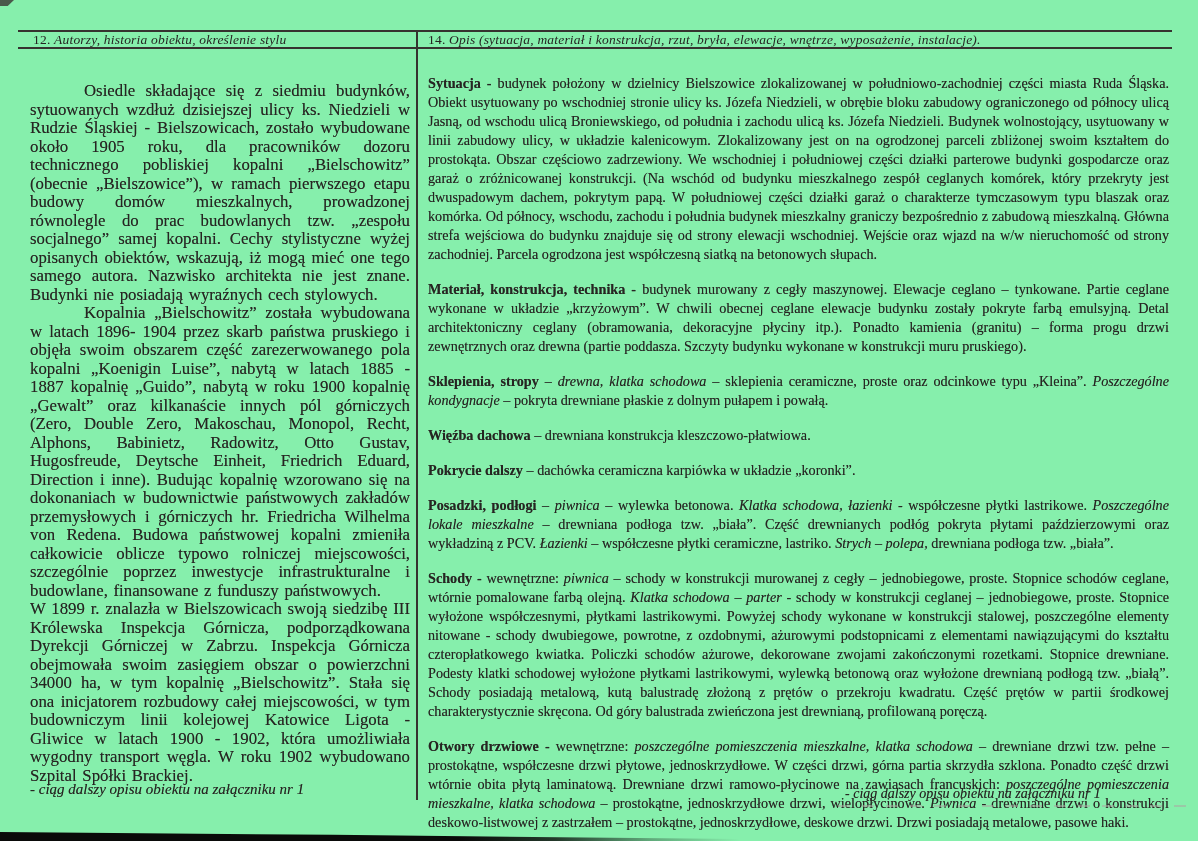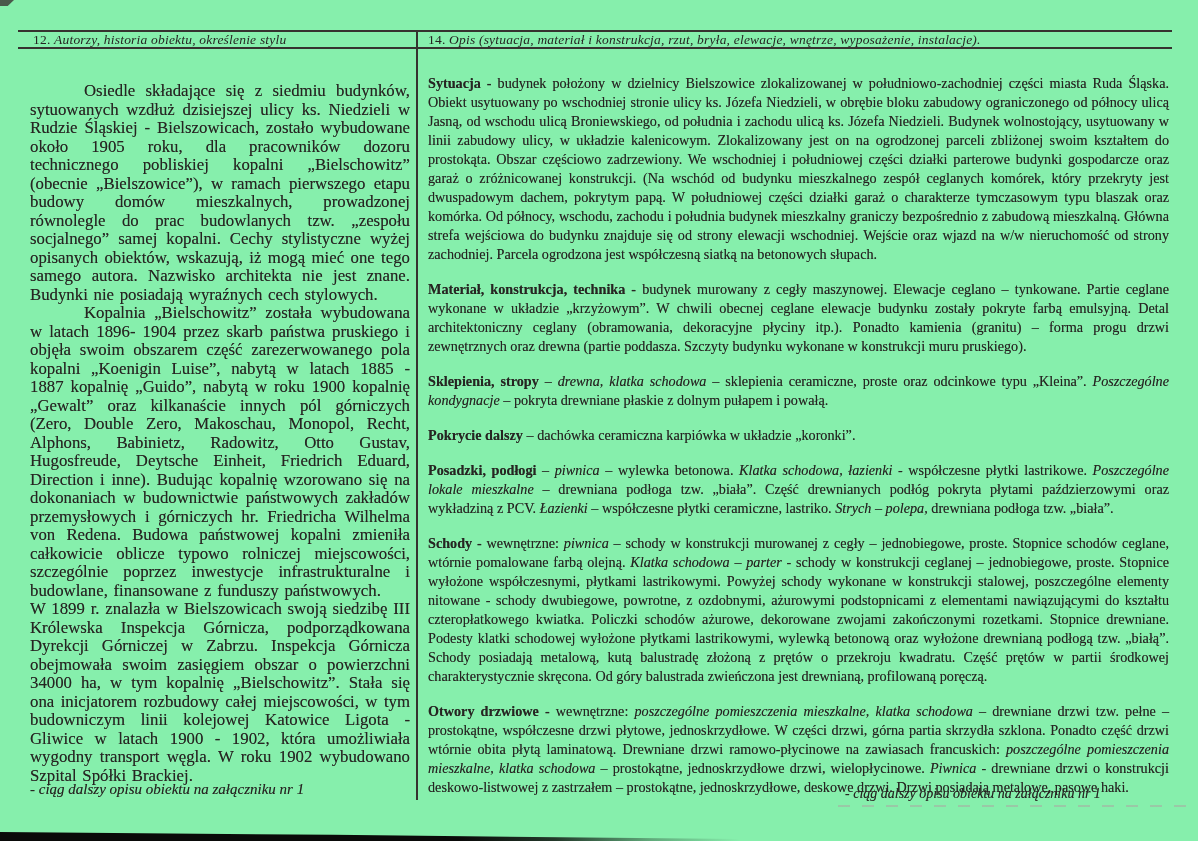--- a/index.html
+++ b/index.html
@@ -95,20 +95,21 @@
 
   <div class="col col-left">
       <p class="indent"><span>Osiedle składające się z siedmiu budynków, sytuowanych wzdłuż dzisiejszej ulicy ks. Niedzieli w Rudzie Śląskiej - Bielszowicach, zostało wybudowane około 1905 roku, dla pracowników dozoru technicznego pobliskiej kopalni „Bielschowitz” (obecnie „Bielszowice”), w ramach pierwszego etapu budowy domów mieszkalnych, prowadzonej równolegle do prac budowlanych tzw. „zespołu socjalnego” samej kopalni. Cechy stylistyczne wyżej opisanych obiektów, wskazują, iż mogą mieć one tego samego autora. Nazwisko architekta nie jest znane. Budynki nie posiadają wyraźnych cech stylowych.</span></p>
       <p class="indent"><span>Kopalnia „Bielschowitz” została wybudowana w latach 1896- 1904 przez skarb państwa pruskiego i objęła swoim obszarem część zarezerwowanego pola kopalni „Koenigin Luise”, nabytą w latach 1885 - 1887 kopalnię „Guido”, nabytą w roku 1900 kopalnię „Gewalt” oraz kilkanaście innych pól górniczych (Zero, Double Zero, Makoschau, Monopol, Recht, Alphons, Babinietz, Radowitz, Otto Gustav, Hugosfreude, Deytsche Einheit, Friedrich Eduard, Direction i inne). Budując kopalnię wzorowano się na dokonaniach w budownictwie państwowych zakładów przemysłowych i górniczych hr. Friedricha Wilhelma von Redena. Budowa państwowej kopalni zmieniła całkowicie oblicze typowo rolniczej miejscowości, szczególnie poprzez inwestycje infrastrukturalne i budowlane, finansowane z funduszy państwowych.</span></p>
       <p><span>W 1899 r. znalazła w Bielszowicach swoją siedzibę III Królewska Inspekcja Górnicza, podporządkowana Dyrekcji Górniczej w Zabrzu. Inspekcja Górnicza obejmowała swoim zasięgiem obszar o powierzchni 34000 ha, w tym kopalnię „Bielschowitz”. Stała się ona inicjatorem rozbudowy całej miejscowości, w tym budowniczym linii kolejowej Katowice Ligota - Gliwice w latach 1900 - 1902, która umożliwiała wygodny transport węgla. W roku 1902 wybudowano Szpital Spółki Brackiej.</span></p>
     </div>
   <div class="col col-right">
       <p><span class="b">Sytuacja - </span><span>budynek położony w dzielnicy Bielszowice zlokalizowanej w południowo-zachodniej części miasta Ruda Śląska. Obiekt usytuowany po wschodniej stronie ulicy ks. Józefa Niedzieli, w obrębie bloku zabudowy ograniczonego od północy ulicą Jasną, od wschodu ulicą Broniewskiego, od południa i zachodu ulicą ks. Józefa Niedzieli. Budynek wolnostojący, usytuowany w linii zabudowy ulicy, w układzie kalenicowym. Zlokalizowany jest on na ogrodzonej parceli zbliżonej swoim kształtem do prostokąta. Obszar częściowo zadrzewiony. We wschodniej i południowej części działki parterowe budynki gospodarcze oraz garaż o zróżnicowanej konstrukcji. (Na wschód od budynku mieszkalnego zespół ceglanych komórek, który przekryty jest dwuspadowym dachem, pokrytym papą. W południowej części działki garaż o charakterze tymczasowym typu blaszak oraz komórka. Od północy, wschodu, zachodu i południa budynek mieszkalny graniczy bezpośrednio z zabudową mieszkalną. Główna strefa wejściowa do budynku znajduje się od strony elewacji wschodniej. Wejście oraz wjazd na w/w nieruchomość od strony zachodniej. Parcela ogrodzona jest współczesną siatką na betonowych słupach.</span></p>
       <p><span class="b">Materiał, konstrukcja, technika - </span><span>budynek murowany z cegły maszynowej. Elewacje ceglano – tynkowane. Partie ceglane wykonane w układzie „krzyżowym”. W chwili obecnej ceglane elewacje budynku zostały pokryte farbą emulsyjną. Detal architektoniczny ceglany (obramowania, dekoracyjne płyciny itp.). Ponadto kamienia (granitu) – forma progu drzwi zewnętrznych oraz drewna (partie poddasza. Szczyty budynku wykonane w konstrukcji muru pruskiego).</span></p>
       <p><span class="b">Sklepienia, stropy </span><span>– </span><span class="i">drewna, klatka schodowa </span><span>– sklepienia ceramiczne, proste oraz odcinkowe typu „Kleina”. </span><span class="i">Poszczególne kondygnacje </span><span>– pokryta drewniane płaskie z dolnym pułapem i powałą.</span></p>
+      <p><span class="b">Więźba dachowa </span><span>– drewniana konstrukcja kleszczowo-płatwiowa.</span></p>
       <p><span class="b">Pokrycie dalszy </span><span>– dachówka ceramiczna karpiówka w układzie „koronki”.</span></p>
       <p><span class="b">Posadzki, podłogi </span><span>– </span><span class="i">piwnica </span><span>– wylewka betonowa. </span><span class="i">Klatka schodowa, łazienki </span><span>- współczesne płytki lastrikowe. </span><span class="i">Poszczególne lokale mieszkalne </span><span>– drewniana podłoga tzw. „biała”. Część drewnianych podłóg pokryta płytami paździerzowymi oraz wykładziną z PCV. </span><span class="i">Łazienki </span><span>– współczesne płytki ceramiczne, lastriko. </span><span class="i">Strych – polepa, </span><span>drewniana podłoga tzw. „biała”.</span></p>
       <p><span class="b">Schody - </span><span class="u">wewnętrzne</span><span>: </span><span class="i">piwnica </span><span>– schody </span><span class="u">w konstrukcji murowanej z cegły</span><span> – jednobiegowe, proste. Stopnice schodów ceglane, wtórnie pomalowane farbą olejną. </span><span class="i">Klatka schodowa – parter </span><span>- schody </span><span class="u">w konstrukcji ceglanej</span><span> – jednobiegowe, proste. Stopnice wyłożone współczesnymi, płytkami lastrikowymi. Powyżej schody wykonane w </span><span class="u">konstrukcji stalowej, poszczególne elementy nitowane</span><span> - schody dwubiegowe, powrotne, z ozdobnymi, ażurowymi podstopnicami z elementami nawiązującymi do kształtu czteropłatkowego kwiatka. Policzki schodów ażurowe, dekorowane zwojami zakończonymi rozetkami. Stopnice drewniane. Podesty klatki schodowej wyłożone płytkami lastrikowymi, wylewką betonową oraz wyłożone drewnianą podłogą tzw. „białą”. Schody posiadają metalową, kutą balustradę złożoną z prętów o przekroju kwadratu. Część prętów w partii środkowej charakterystycznie skręcona. Od góry balustrada zwieńczona jest drewnianą, profilowaną poręczą.</span></p>
       <p><span class="b">Otwory drzwiowe - </span><span class="u">wewnętrzne</span><span>: </span><span class="i">poszczególne pomieszczenia mieszkalne, klatka schodowa </span><span>– </span><span class="u">drewniane drzwi tzw. pełne</span><span> – prostokątne, współczesne drzwi płytowe, jednoskrzydłowe. W części drzwi, górna partia skrzydła szklona. Ponadto część drzwi wtórnie obita płytą laminatową. Drewniane </span><span class="u">drzwi ramowo-płycinowe na zawiasach francuskich</span><span>: </span><span class="i">poszczególne pomieszczenia mieszkalne, klatka schodowa </span><span>– prostokątne, jednoskrzydłowe drzwi, wielopłycinowe. </span><span class="i">Piwnica </span><span>- drewniane drzwi </span><span class="u">o konstrukcji deskowo-listwowej z zastrzałem</span><span> – prostokątne, jednoskrzydłowe, deskowe drzwi. Drzwi posiadają metalowe, pasowe haki.</span></p>
     </div>
 
   <div class="footer footer-left">- ciąg dalszy opisu obiektu na załączniku nr 1</div>
   <div class="footer footer-right">- ciąg dalszy opisu obiektu na załączniku nr 1</div>
 
   <div class="faint-dashes"></div>

